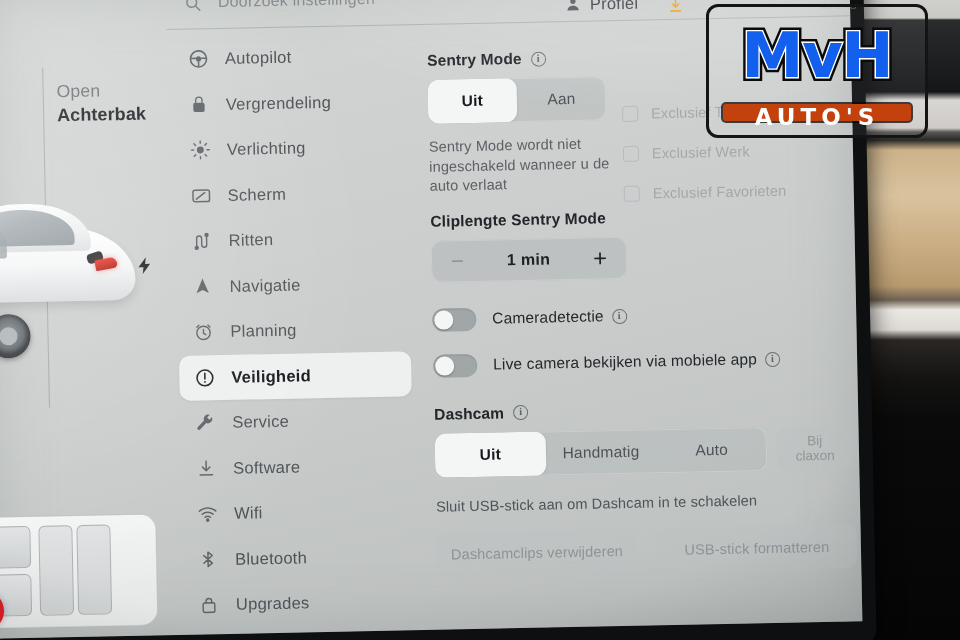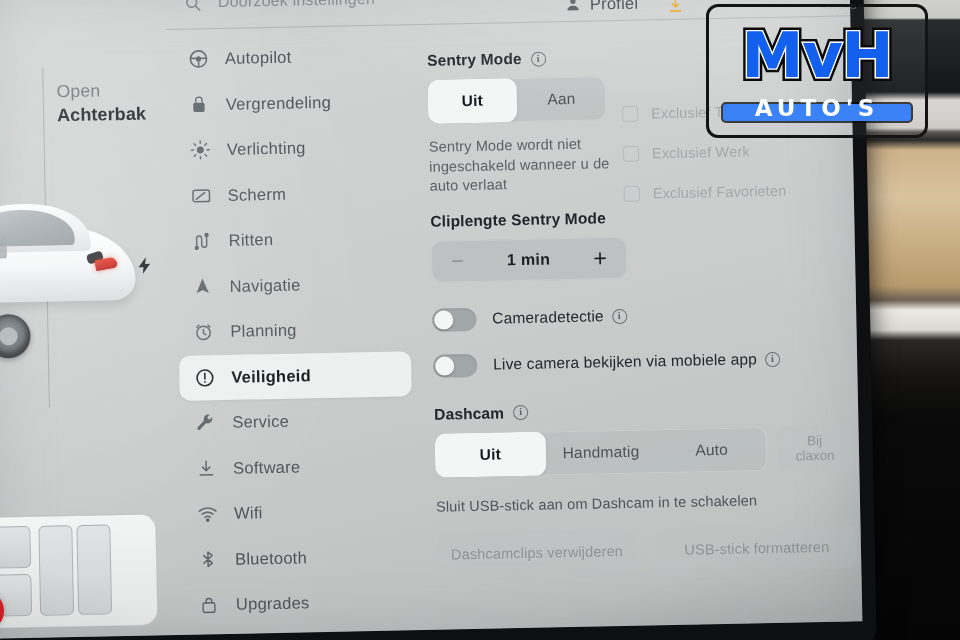--- a/index.html
+++ b/index.html
@@ -187,22 +187,22 @@
     font-size:62px;font-weight:700;line-height:58px;letter-spacing:-1px;color:#1360ee;
     -webkit-text-stroke:8px #0a0a0a;paint-order:stroke fill;z-index:0;
     font-family:"DejaVu Sans", sans-serif;}
   #wm .mvh-top{position:absolute;top:20px;left:0;right:0;text-align:center;z-index:2;
     font-size:62px;font-weight:700;line-height:58px;letter-spacing:-1px;color:#1360ee;
     -webkit-text-stroke:3px #ffffff;paint-order:stroke fill;
     font-family:"DejaVu Sans", sans-serif;}
   #wm .mvh-fill{position:absolute;top:20px;left:0;right:0;text-align:center;z-index:3;
     font-size:62px;font-weight:700;line-height:58px;letter-spacing:-1px;color:#1360ee;
     font-family:"DejaVu Sans", sans-serif;}
-  #wm .bar{position:absolute;bottom:14px;left:14px;right:14px;height:17px;background:#3b82f6;
-    border-radius:3px;display:flex;align-items:flex-end;justify-content:center;z-index:3;
+  #wm .bar{position:absolute;bottom:14px;left:14px;right:14px;height:17px;background:#c2410c;
+    border-radius:3px;display:flex;align-items:flex-start;justify-content:center;z-index:3;
     box-shadow:0 0 0 2px rgba(10,10,10,.75);}
   #wm .bar span{font-size:23px;font-weight:700;color:#ffffff;letter-spacing:5px;
     font-family:"DejaVu Sans", sans-serif;}
   .airbag{position:absolute;left:821px;top:2px;font-size:8px;color:#b7b49f;letter-spacing:1px;opacity:.55;}
 </style>
 </head>
 <body>
 
 <div id="photo">
   <div class="env-dash"></div>

